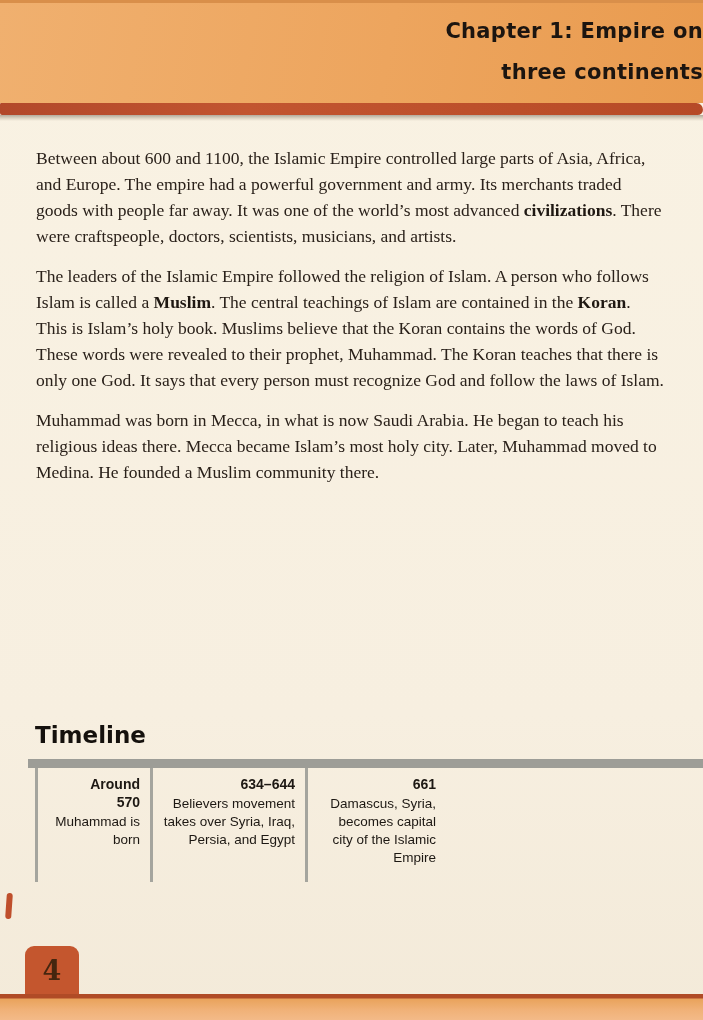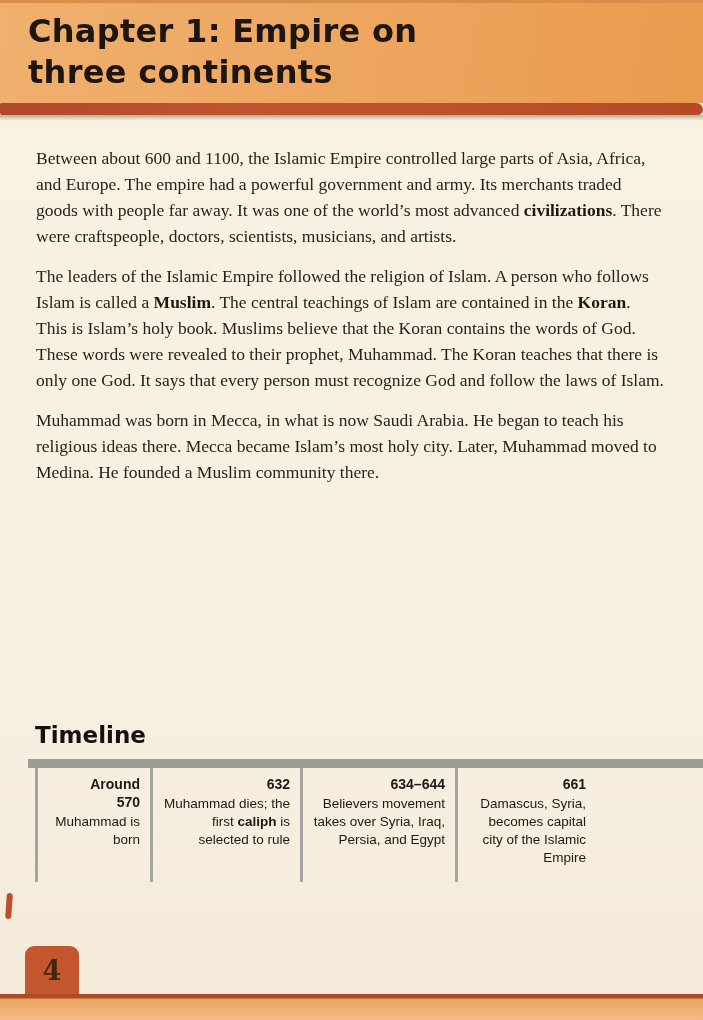--- a/index.html
+++ b/index.html
@@ -20,24 +20,25 @@
   
   .chapter-header {
     height: 103px;
     background: linear-gradient(100deg, #f0b06f 0%, #eda55e 55%, #e99b4f 100%);
     padding: 8px 0 0 28px;
     border-top: 3px solid #d98f4a;
   }
   .chapter-title {
     font-family: "DejaVu Sans", sans-serif;
     font-weight: 800;
-    font-size: 32px;
+    font-size: 21px;
     line-height: 41px;
     color: #1c1510;
     letter-spacing: 0.3px;
+    text-align: right;
   }
   .chapter-title .line { display: block; }
   .brush-divider {
     height: 12px;
     background: linear-gradient(90deg, #b2482a 0%, #c25530 35%, #bb4e29 80%, #b64a27 100%);
     border-radius: 2px 10px 8px 3px;
   }
   .header-shadow {
     height: 6px;
     background: linear-gradient(180deg, #b3ab9c 0%, #ded5c3 55%, #f8f1e2 100%);
@@ -165,24 +166,20 @@
     <h2 class="timeline-heading">Timeline</h2>
     <div class="timeline-bar"></div>
     <div class="timeline-entries">
 
       <div class="timeline-entry c1">
         <div class="entry-date">Around
 570</div>
         <div class="entry-desc">Muhammad is born</div>
       </div>
 
-      <div class="timeline-entry c2">
-        <div class="entry-date">632</div>
-        <div class="entry-desc"><span>Muhammad dies; the first </span><strong>caliph</strong><span> is selected to rule</span></div>
-      </div>
 
       <div class="timeline-entry c3">
         <div class="entry-date">634–644</div>
         <div class="entry-desc">Believers movement takes over Syria, Iraq, Persia, and Egypt</div>
       </div>
 
       <div class="timeline-entry c4">
         <div class="entry-date">661</div>
         <div class="entry-desc">Damascus, Syria, becomes capital city of the Islamic Empire</div>
       </div>

